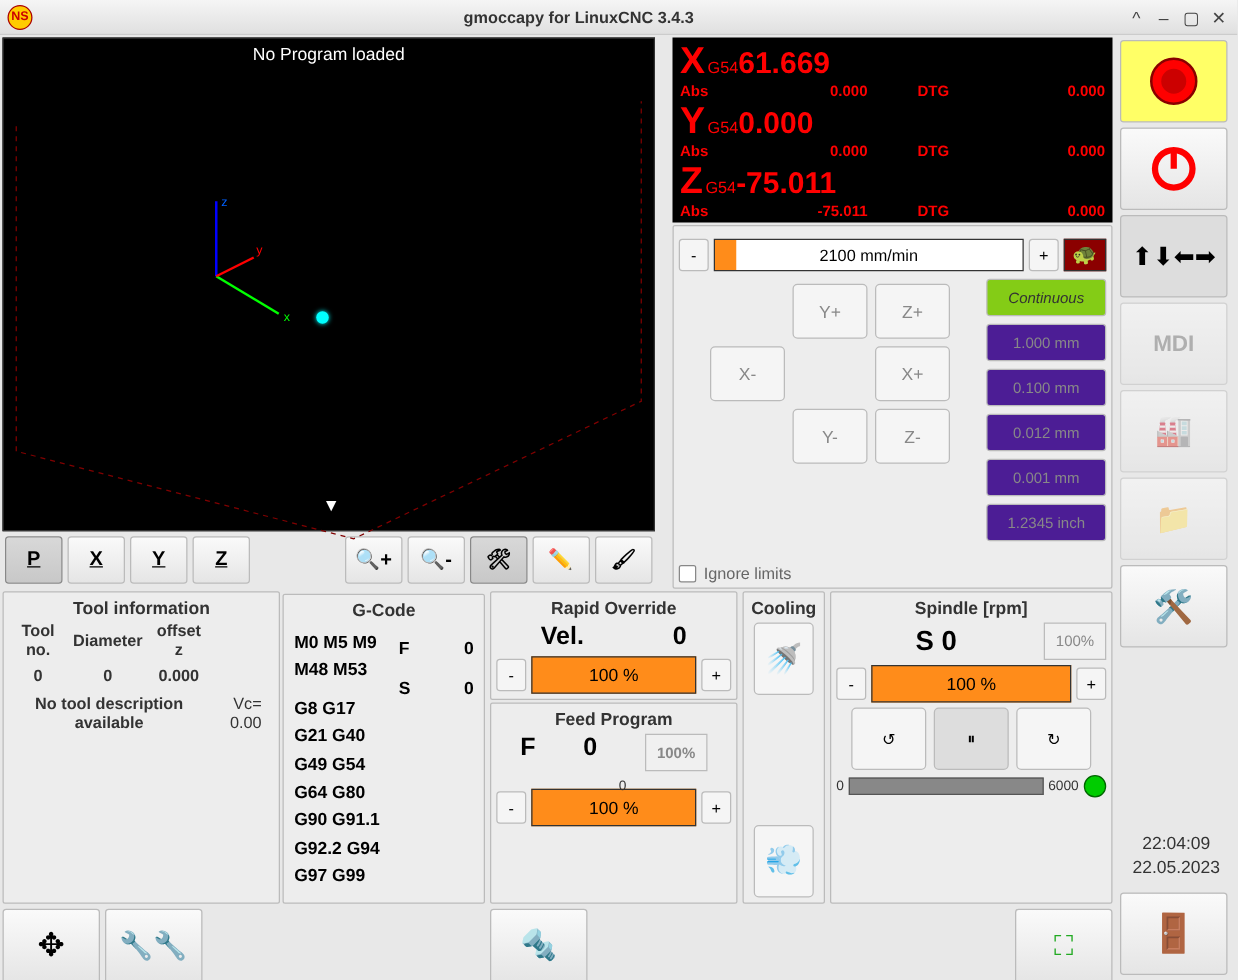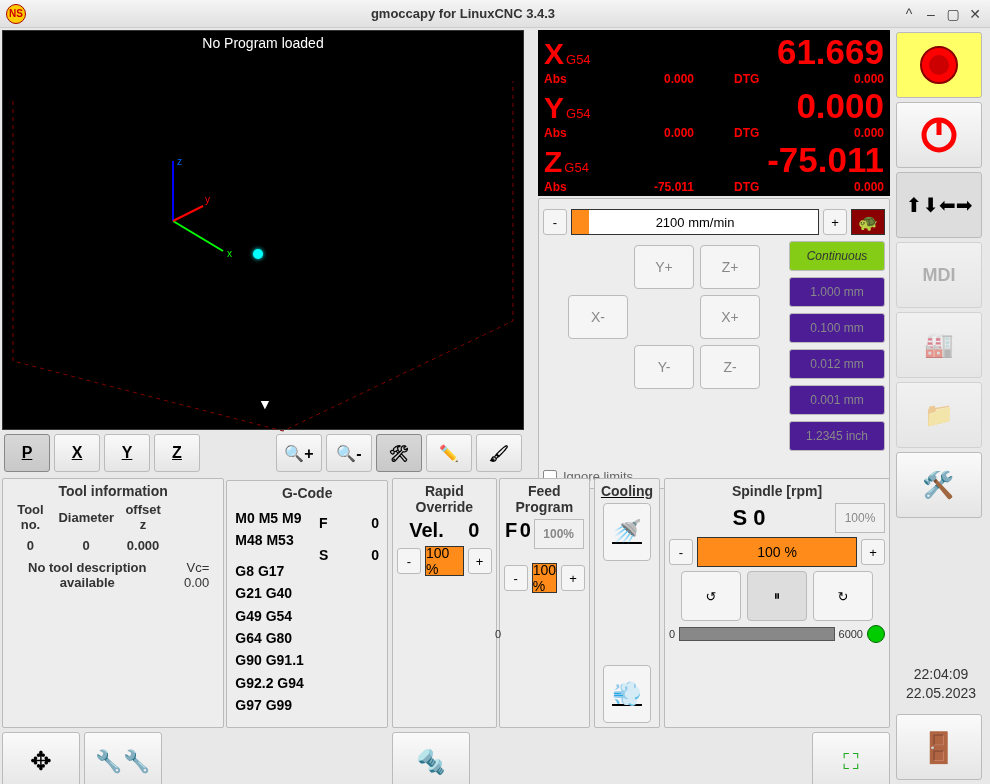--- a/index.html
+++ b/index.html
@@ -23,21 +23,21 @@
   .preview-toolbar { display: flex; gap: 4px; padding: 4px 2px; }
   .tbtn { width: 46px; height: 38px; border: 1px solid #bbb; background: linear-gradient(#fafafa,#e5e5e5); border-radius: 3px; display: flex; align-items: center; justify-content: center; cursor: pointer; font-size: 16px; font-weight: bold; }
   .tbtn.active { background: linear-gradient(#d8d8d8,#c8c8c8); border-color: #888; }
   .tbtn-spacer { flex: 1; }
   
   .right-col { width: 352px; display: flex; flex-direction: column; gap: 2px; }
   .dro { background: #000; padding: 2px 6px; color: #ff0000; font-family: monospace; }
   .dro-row { display: flex; align-items: baseline; }
   .dro-ax { font-size: 30px; font-weight: bold; }
   .dro-cs { font-size: 13px; margin-left: 2px; }
-  .dro-val { flex: 1; text-align: right; font-size: 35px; font-weight: bold; }
+  .dro-val { flex: 1; font-size: 24px; font-weight: bold; }
   .dro-sub { display: flex; font-size: 12px; font-weight: bold; }
   .dro-sub span:nth-child(1){width:40px;}
   .dro-sub span:nth-child(2){flex:1;text-align:right;padding-right:40px;}
   .dro-sub span:nth-child(3){width:40px;}
   .dro-sub span:nth-child(4){flex:1;text-align:right;}
   
   .panel { border: 1px solid #bbb; background: #ededed; padding: 4px; border-radius: 2px; }
   .panel-title { text-align: center; font-weight: bold; font-size: 14px; color: #333; }
   
   .jog-speed { display: flex; align-items: center; gap: 4px; margin: 6px 0; }
@@ -62,27 +62,27 @@
   .toolinfo th, .toolinfo td { text-align: center; padding: 3px; font-size: 13px; color: #333; }
   .toolinfo .desc { font-weight: bold; padding: 4px; }
   .toolinfo .vc { text-align: right; padding-right: 10px; }
   
   .gcode-panel { margin-top: 2px; }
   .gcode-body { display: flex; padding: 6px 4px; gap: 12px; }
   .gcodes { flex: 1; font-weight: bold; font-size: 14px; line-height: 1.6; }
   .fs-col { width: 60px; }
   .fs-col div { display: flex; justify-content: space-between; font-weight: bold; font-size: 14px; padding: 8px 0;}
   
-  .override-col { width: 198px; display: flex; flex-direction: row; gap: 2px; }
+  .override-col { width: 198px; display: flex; flex-direction: column; gap: 2px; }
   .ov-row { display: flex; justify-content: space-around; font-weight: bold; font-size: 20px; padding: 4px 0; }
   .ov-bar { display: flex; align-items: center; gap: 4px; }
   .ov-bar .bar { flex: 1; height: 30px; border: 1px solid #333; background: #ff8c1a; display: flex; align-items: center; justify-content: center; font-size: 14px; cursor: pointer; }
   .pct-box { width: 50px; height: 30px; border: 1px solid #bbb; background: #f0f0f0; display: flex; align-items: center; justify-content: center; color: #888; font-size: 12px; }
   
-  .cooling-col { width: 66px; display:flex;flex-direction:column;gap:4px;align-items:center;text-decoration:underline;}
+  .cooling-col { width: 66px; display:flex;flex-direction:column;gap:4px;align-items:center;}
   .cbtn { width: 48px; height: 58px; border: 1px solid #bbb; background: #f5f5f5; border-radius: 4px; cursor: pointer; display:flex;align-items:center;justify-content:center;}
   
   .spindle-col { width: 226px; display:flex;flex-direction:column;gap:4px;}
   .spindle-top { display:flex;align-items:center;gap:6px;}
   .spindle-s { flex:1;text-align:center;font-weight:bold;font-size:22px;}
   .spindle-btns { display:flex;gap:6px;justify-content:center;}
   .sbtn { width:60px;height:50px;border:1px solid #bbb;background:#f5f5f5;border-radius:4px;cursor:pointer;display:flex;align-items:center;justify-content:center;}
   .sbtn.active{background:#ddd;}
   .rpm-scale { display:flex;align-items:center;gap:4px;font-size:11px;color:#333;}
   .rpm-bar{flex:1;height:14px;background:#888;border:1px solid #555;}

